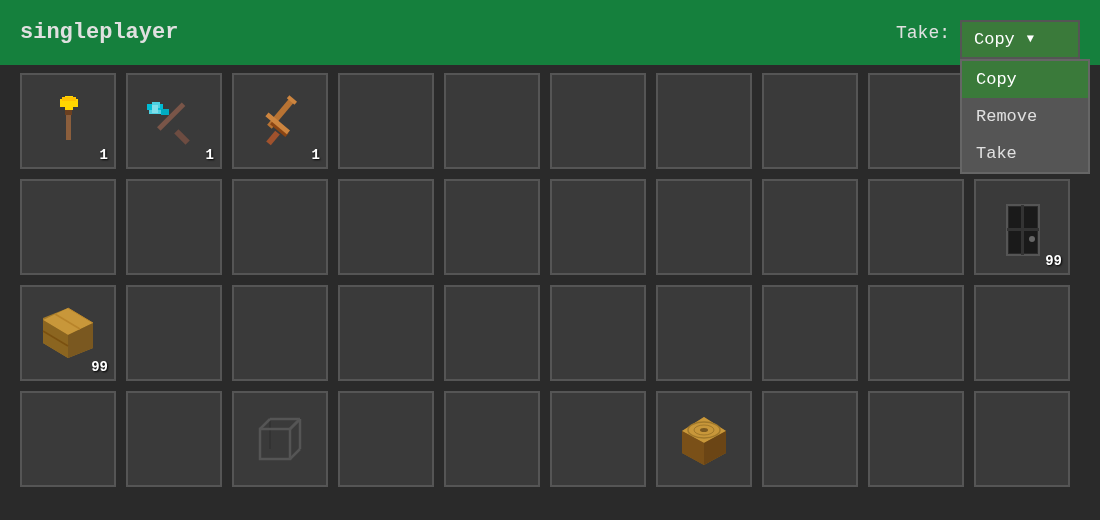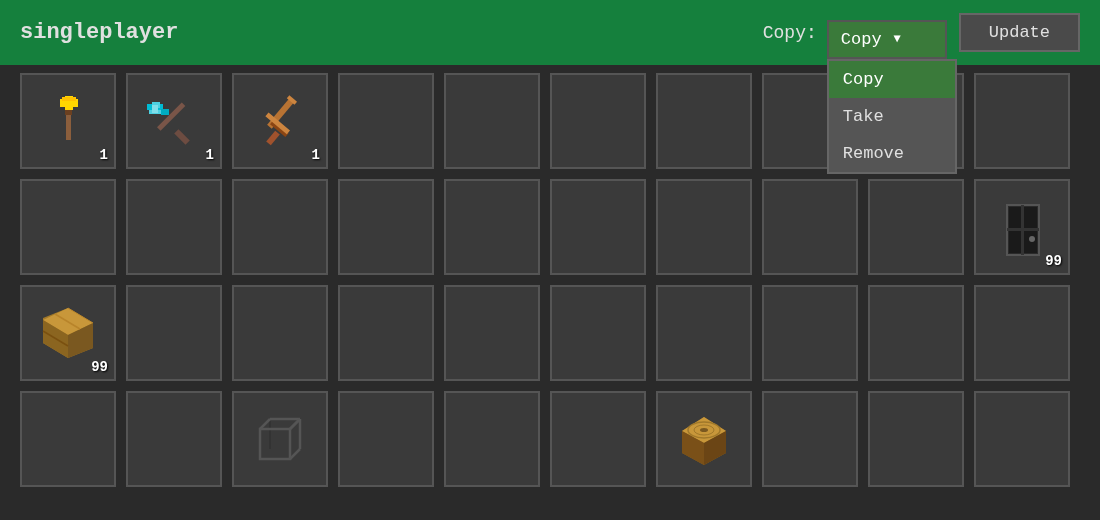--- a/index.html
+++ b/index.html
@@ -130,35 +130,34 @@
       grid-template-rows: repeat(4, 100px);
       gap: 6px;
       padding: 8px 20px;
     }
   </style>
 </head>
 <body>
 
 <div class="header">
   <span class="title">singleplayer</span>
-  <span class="mode-label">Copy:</span>
+  <span class="mode-label">Take:</span>
 
   <div class="mode-dropdown-wrapper">
     <button class="mode-dropdown-btn">
       <span>Copy</span>
       <span class="arrow">▼</span>
     </button>
     <div class="dropdown-menu">
       <div class="dropdown-item selected">Copy</div>
+      <div class="dropdown-item">Remove</div>
       <div class="dropdown-item">Take</div>
-      <div class="dropdown-item">Remove</div>
     </div>
   </div>
 
-  <button class="update-btn">Update</button>
 </div>
 
 <div class="inventory-container" id="inventory-grid">
 <div class="cell">
       <div class="item-icon">
         <svg width="60" height="60" viewBox="0 0 60 60">
 
         <rect x="27" y="5" width="8" height="14" fill="#FFD700"></rect>
         <rect x="22" y="8" width="18" height="8" fill="#FFD700"></rect>
         <rect x="24" y="6" width="14" height="4" fill="#FFC200"></rect>

